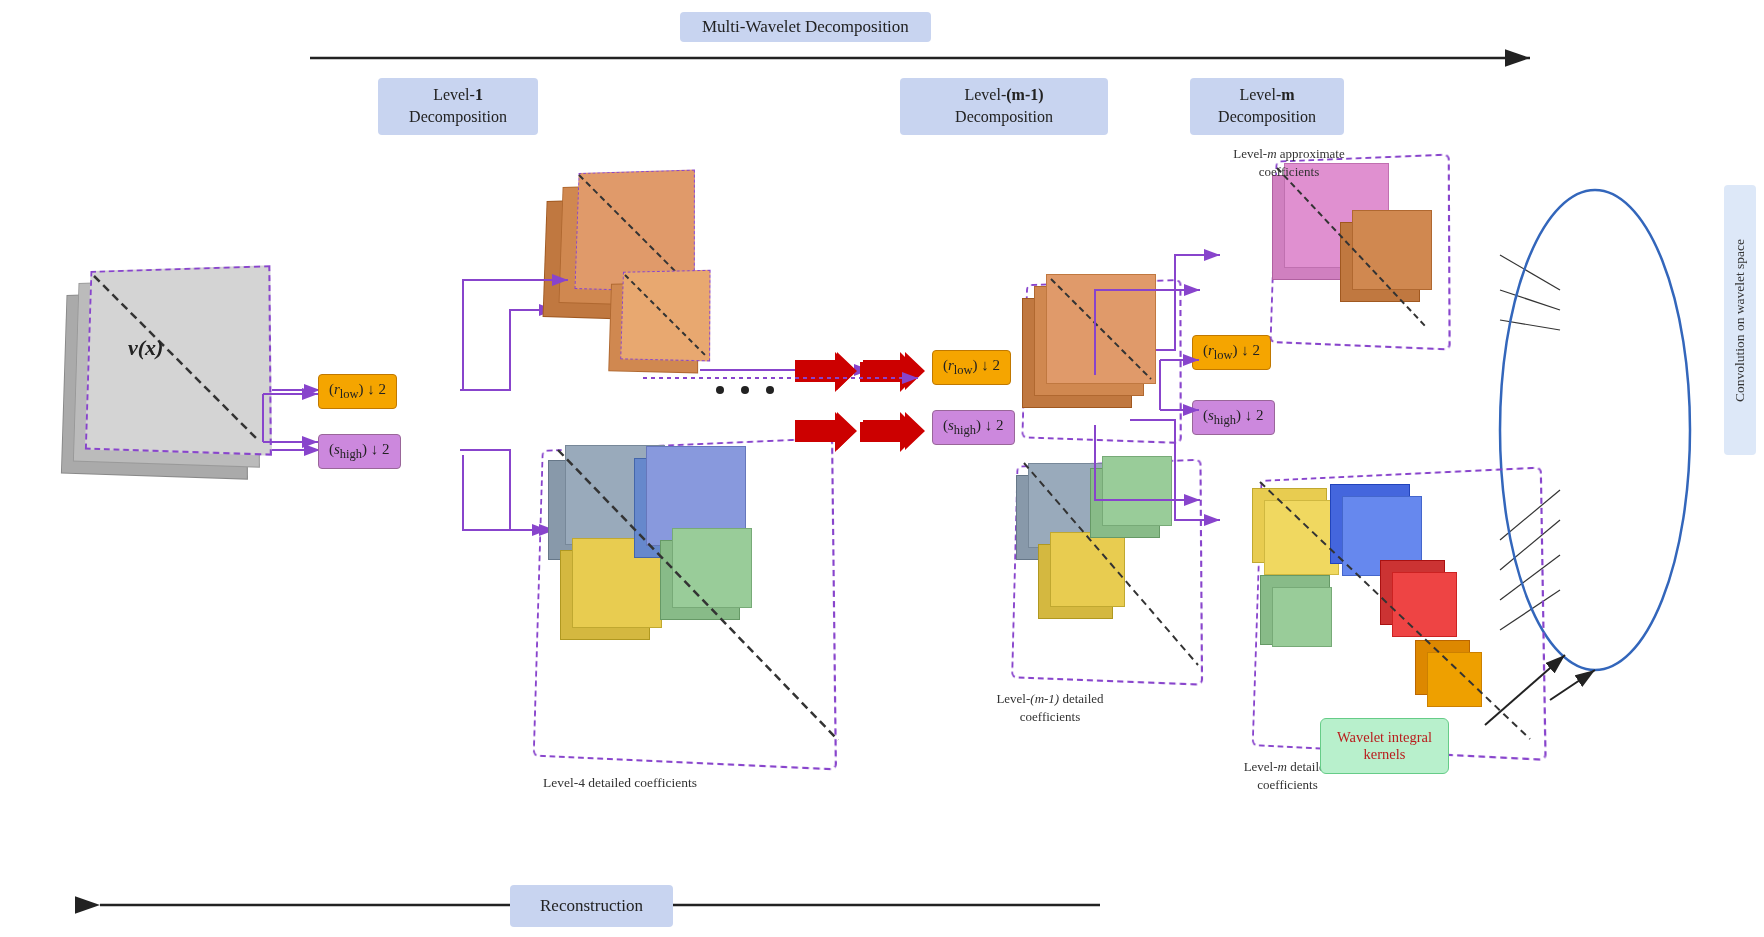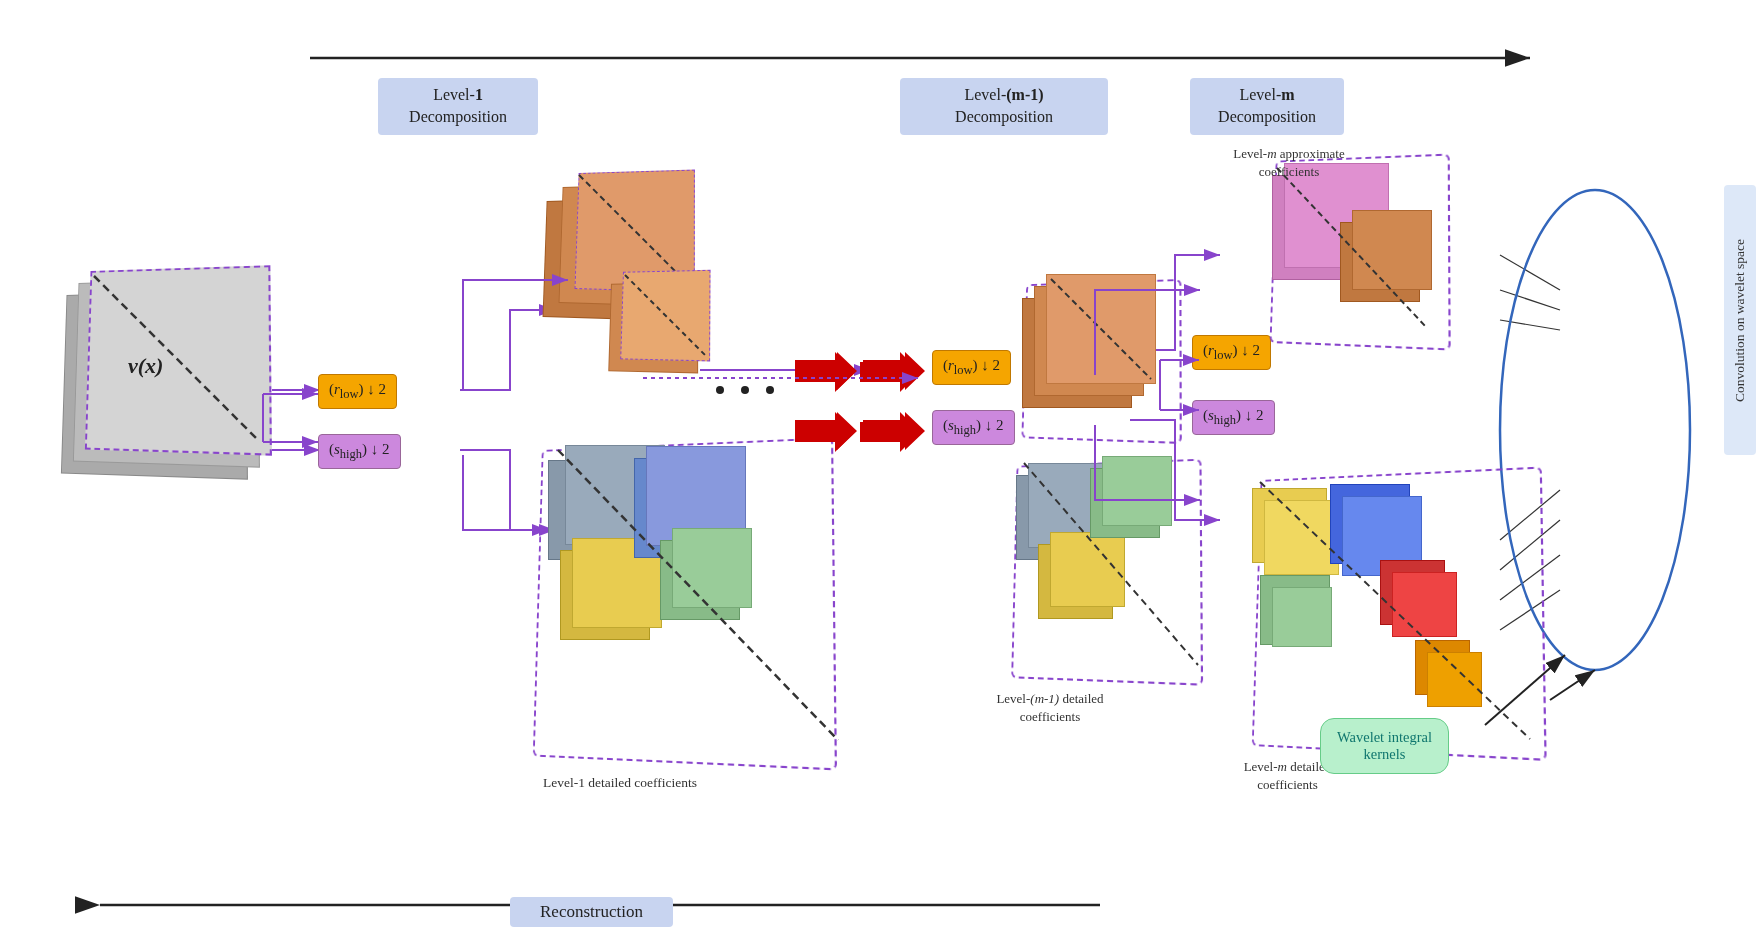--- a/index.html
+++ b/index.html
@@ -58,24 +58,24 @@
       color: #222;
       position: absolute;
       white-space: nowrap;
     }
 
     
     .kernels-box {
       position: absolute;
       background: #b8f0cc;
       border: 1.5px solid #66cc88;
-      border-radius: 14px;
+      border-radius: 6px;
       padding: 8px 14px;
       font-size: 15px;
-      color: #0f766e;
+      color: #b91c1c;
       text-align: center;
       white-space: nowrap;
     }
 
     
     .vx-label {
       position: absolute;
       font-size: 22px;
       font-style: italic;
       font-weight: bold;
@@ -157,20 +157,21 @@
     <line x1="1500" y1="570" x2="1560" y2="520" stroke="#333" stroke-width="1.2"></line>
     <line x1="1500" y1="600" x2="1560" y2="555" stroke="#333" stroke-width="1.2"></line>
     <line x1="1500" y1="630" x2="1560" y2="590" stroke="#333" stroke-width="1.2"></line>
 
     <ellipse cx="1595" cy="430" rx="95" ry="240" stroke="#3366bb" stroke-width="2.5" fill="none"></ellipse>
 
     <line x1="1550" y1="700" x2="1595" y2="670" stroke="#222" stroke-width="2" marker-end="url(#arrowRight)"></line>
 
   </svg>
 
+  <div class="section-label" style="top: 12px; left: 680px; padding: 5px 22px; font-size: 17px;">Multi-Wavelet Decomposition</div>
 
   <div class="section-label" style="top: 78px; left: 378px; width: 160px; text-align: center; font-size: 16px; line-height: 1.4;">
     <span>Level-<b>1</b><br>Decomposition</span>
   </div>
 
   <div class="section-label" style="top: 78px; left: 900px; width: 208px; text-align: center; font-size: 16px; line-height: 1.4;">
     <span>Level-<b>(m-1)</b><br>Decomposition</span>
   </div>
 
   <div class="section-label" style="top: 78px; left: 1190px; width: 154px; text-align: center; font-size: 16px; line-height: 1.4;">
@@ -180,21 +181,21 @@
   <div style="position:absolute; left:60px; top:290px; width:185px; height:185px; background:#aaaaaa; border:1.5px solid #888; transform:perspective(400px) rotateY(-8deg) rotateX(5deg);"></div>
   <div style="position:absolute; left:72px; top:278px; width:185px; height:185px; background:#bbbbbb; border:1.5px solid #999; transform:perspective(400px) rotateY(-8deg) rotateX(5deg);"></div>
   <div style="position:absolute; left:84px; top:266px; width:185px; height:185px; background:#d4d4d4; border:2px dashed #8844cc; transform:perspective(400px) rotateY(-8deg) rotateX(5deg);">
     
   </div>
 
   <svg style="position:absolute; left:84px; top:266px; width:185px; height:185px; pointer-events:none;">
     <line x1="10" y1="10" x2="175" y2="175" stroke="#333" stroke-width="2.5" stroke-dasharray="8,5"></line>
   </svg>
 
-  <div class="vx-label" style="left: 128px; top: 353px;">
+  <div class="vx-label" style="left: 128px; top: 335px;">
     <i>v</i>(<i>x</i>)
   </div>
 
   <div class="filter-box-orange" style="left: 318px; top: 374px; font-size: 15px; padding: 6px 10px; border-radius: 4px;">
     (<i>r</i><sub>low</sub>) ↓ 2
   </div>
 
   <div class="filter-box-purple" style="left: 318px; top: 434px; font-size: 15px; padding: 6px 10px; border-radius: 4px;">
     (<i>s</i><sub>high</sub>) ↓ 2
   </div>
@@ -224,21 +225,21 @@
   <div style="position:absolute; left:646px; top:446px; width:100px; height:100px; background:#8899dd; border:1px solid #6677bb;"></div>
 
   <div style="position:absolute; left:660px; top:540px; width:80px; height:80px; background:#88bb88; border:1px solid #669966;"></div>
   <div style="position:absolute; left:672px; top:528px; width:80px; height:80px; background:#99cc99; border:1px solid #77aa77;"></div>
 
   <svg style="position:absolute; left:548px; top:440px; width:300px; height:320px; pointer-events:none;">
     <line x1="10" y1="10" x2="290" y2="300" stroke="#333" stroke-width="2.5" stroke-dasharray="8,5"></line>
   </svg>
 
   <div class="coeff-label" style="left: 470px; top: 775px; width: 300px; font-size: 13.5px;">
-    Level-1 detailed coefficients
+    Level-4 detailed coefficients
   </div>
 
   <div class="filter-box-orange" style="left: 932px; top: 350px; font-size: 15px; padding: 6px 10px; border-radius: 4px;">
     (<i>r</i><sub>low</sub>) ↓ 2
   </div>
 
   <div class="filter-box-purple" style="left: 932px; top: 410px; font-size: 15px; padding: 6px 10px; border-radius: 4px;">
     (<i>s</i><sub>high</sub>) ↓ 2
   </div>
 
@@ -399,15 +400,15 @@
     <defs>
       <marker id="purpleArrow8" markerWidth="8" markerHeight="6" refX="8" refY="3" orient="auto">
         <polygon points="0 0, 8 3, 0 6" fill="#8844cc"></polygon>
       </marker>
     </defs>
     <line x1="5" y1="15" x2="44" y2="15" stroke="#8844cc" stroke-width="2" marker-end="url(#purpleArrow8)"></line>
     <line x1="5" y1="65" x2="44" y2="65" stroke="#8844cc" stroke-width="2" marker-end="url(#purpleArrow8)"></line>
     <line x1="5" y1="15" x2="5" y2="65" stroke="#8844cc" stroke-width="2"></line>
   </svg>
 
-  <div class="section-label" style="bottom: 10px; left: 510px; padding: 5px 30px; font-size: 17px; text-align: right;">Reconstruction</div>
+  <div class="section-label" style="bottom: 10px; left: 510px; padding: 11px 30px; font-size: 17px; text-align: right;">Reconstruction</div>
 
 </div>
 
 </body></html>

